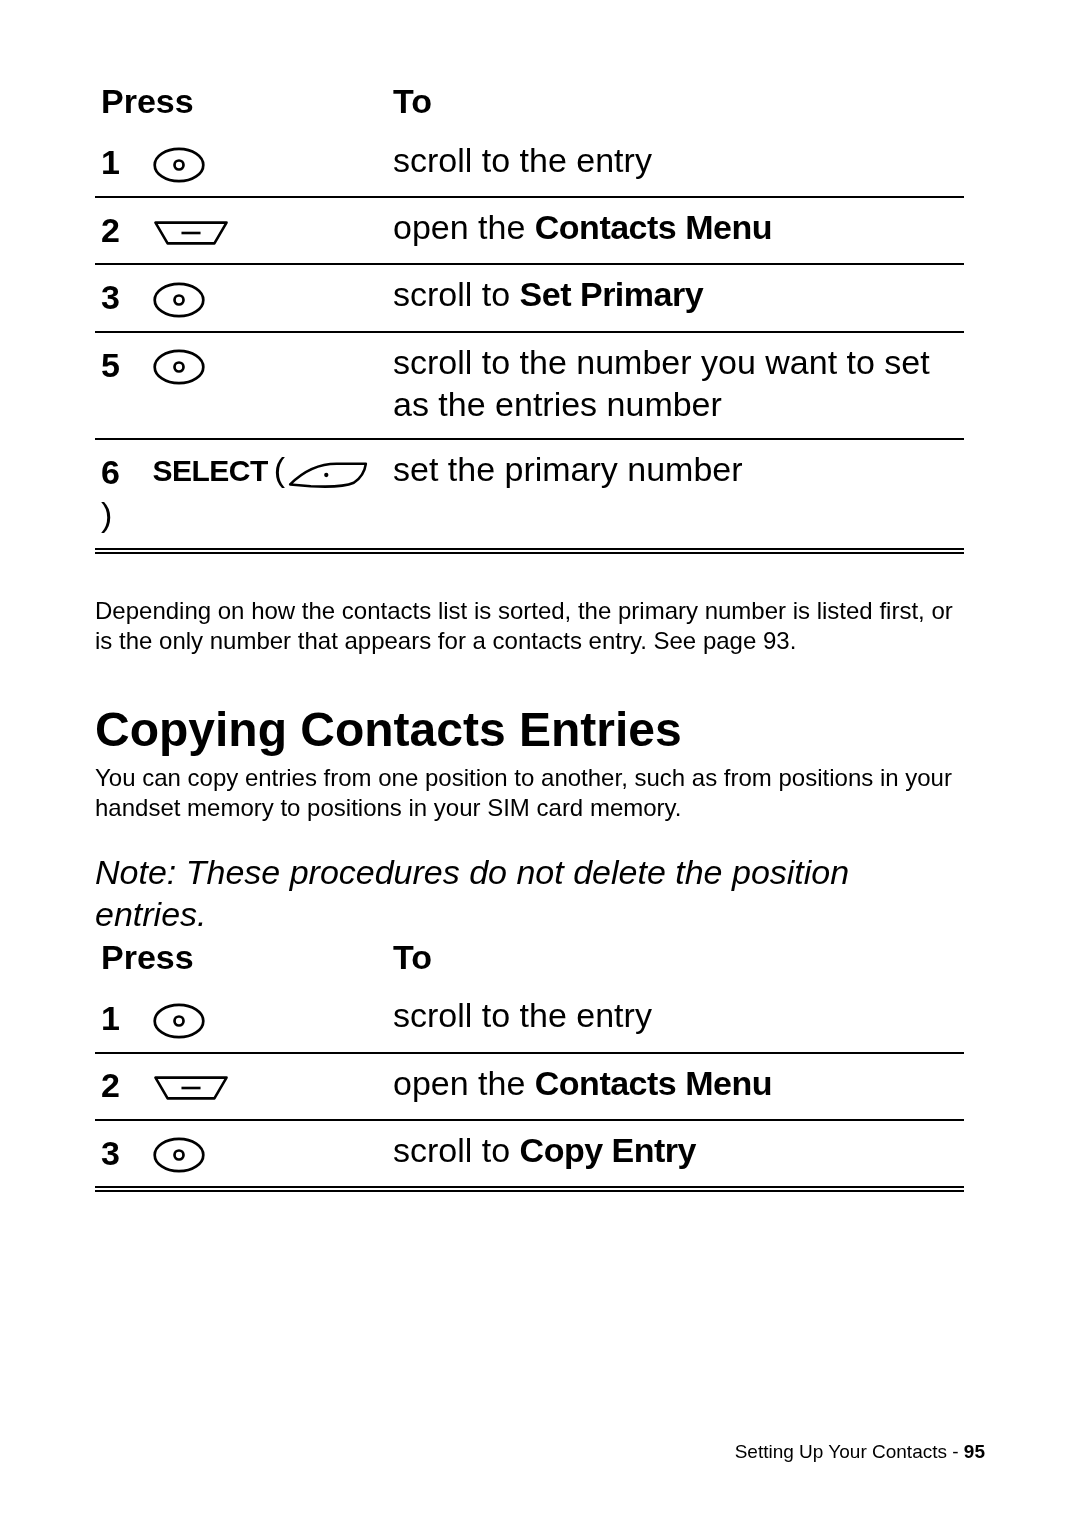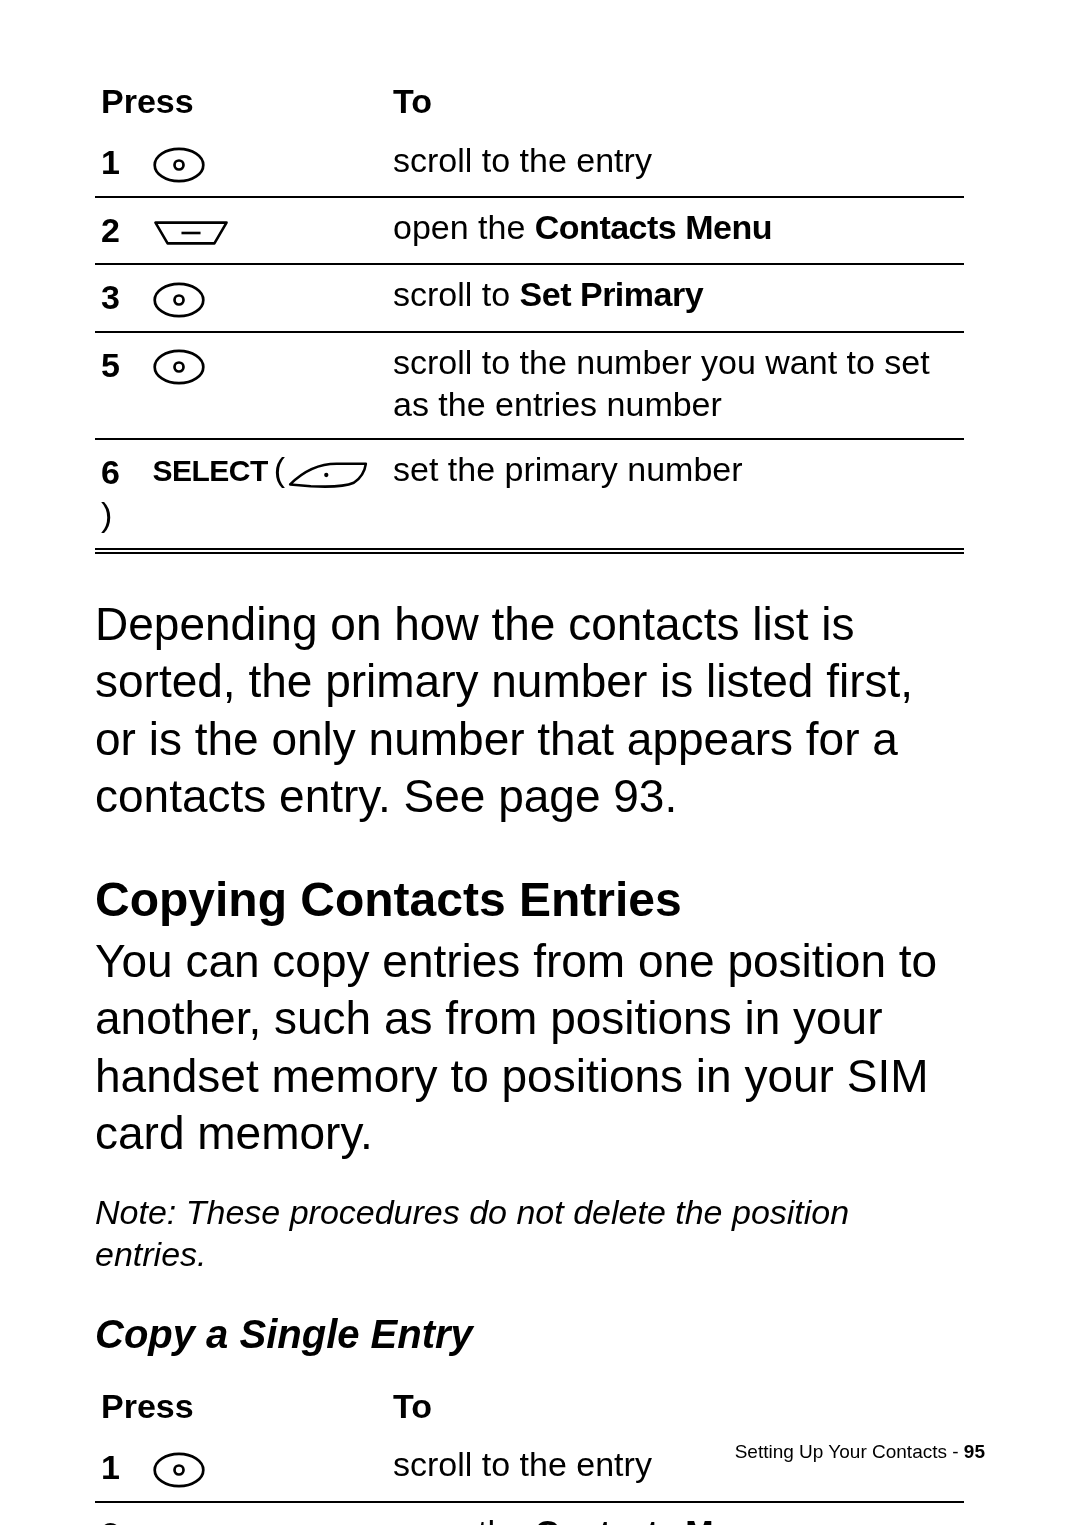--- a/index.html
+++ b/index.html
@@ -64,21 +64,21 @@
   
   svg.key { display: inline-block; vertical-align: middle; }
   .select-label {
     font-size: 30px;
     margin-right: 6px;
   }
   .paren { font-size: 34px; }
 
   
   .para {
-    font-size: 46px;
+    font-size: 24px;
     line-height: 1.25;
     margin: 42px 0 0 0;
   }
   .note {
     font-size: 34px;
     line-height: 1.25;
     margin: 28px 0 0 0;
     font-style: italic;
   }
   .note .note-label { font-weight: 400; }
@@ -224,21 +224,20 @@
 
   <p class="para">Depending on how the contacts list is sorted, the primary number is listed first, or is the only number that appears for a contacts entry. See page 93.</p>
 
   <h2 class="section">Copying Contacts Entries</h2>
   <p class="para" style="margin-top:6px">You can copy entries from one position to another, such as from positions in your handset memory to positions in your SIM card memory.</p>
 
   <p class="note">
     <span class="note-label">Note:</span><span> These procedures do not delete the position entries.</span>
   </p>
 
-  <h3 class="subsection">Copy a Single Entry</h3>
 
 
   <table class="steps">
     <thead>
       <tr>
         <th class="col-press">Press</th>
         <th>To</th>
       </tr>
     </thead>
     <tbody>

